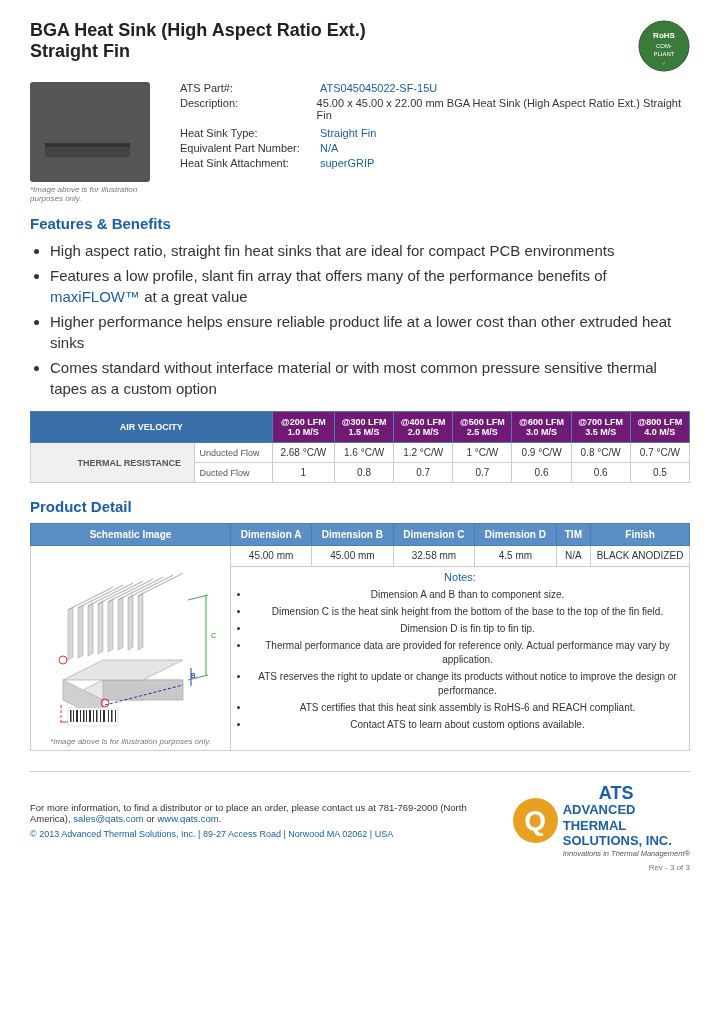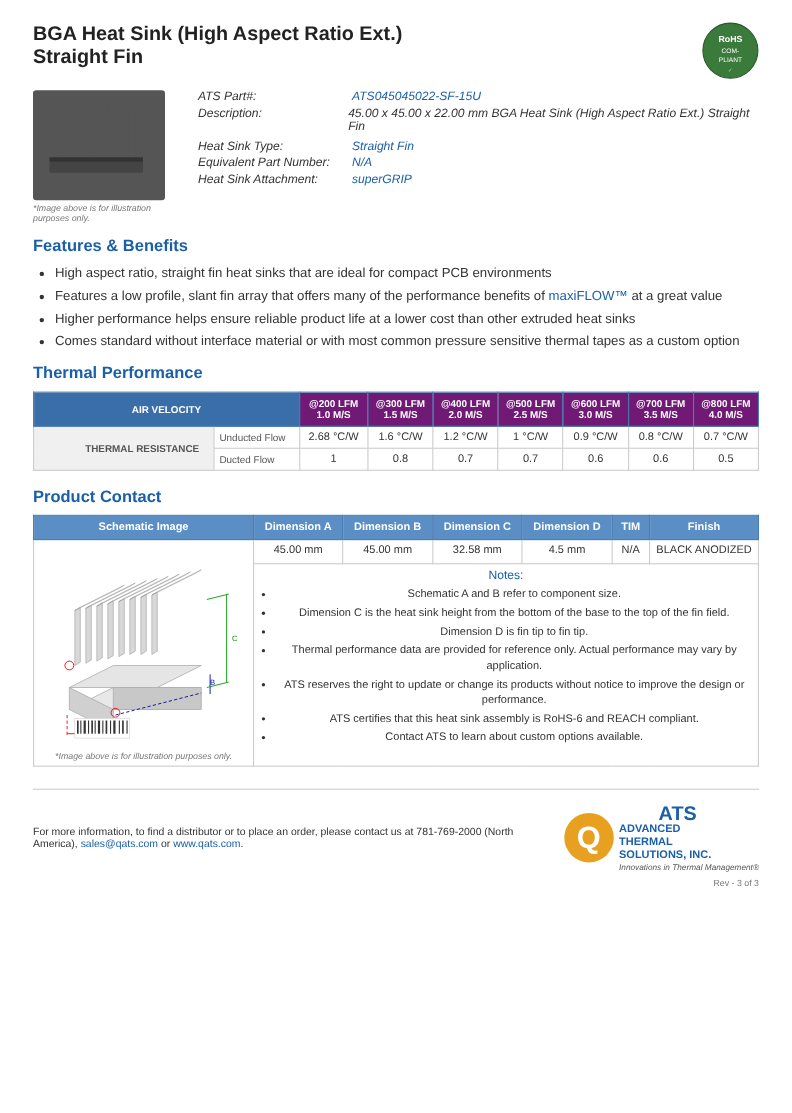--- a/index.html
+++ b/index.html
@@ -42,21 +42,20 @@
       overflow: hidden;
     }
     .product-image-note {
       font-size: 8px;
       color: #777;
       margin-top: 3px;
       font-style: italic;
     }
     .product-details-table {
       flex: 1;
-      font-style: italic;
     }
     .detail-row {
       display: flex;
       margin-bottom: 3px;
       font-size: 11px;
     }
     .detail-label {
       width: 140px;
       color: #333;
       font-weight: normal;
@@ -73,21 +72,21 @@
       color: #1a5fa8;
       margin-bottom: 8px;
       margin-top: 10px;
     }
     .features-list {
       margin-left: 20px;
       margin-bottom: 12px;
     }
     .features-list li {
       margin-bottom: 4px;
-      font-size: 12px;
+      font-size: 15px;
       line-height: 1.4;
     }
     .blue-link { color: #1a5fa8; }
     .thermal-table {
       width: 100%;
       border-collapse: collapse;
       margin-bottom: 15px;
       font-size: 10px;
     }
     .thermal-table th {
@@ -294,21 +293,20 @@
   <div class="section-title">Features &amp; Benefits</div>
   <ul class="features-list">
     <li>High aspect ratio, straight fin heat sinks that are ideal for compact PCB environments</li>
     <li>Features a low profile, slant fin array that offers many of the performance benefits of <span class="blue-link">maxiFLOW™</span> at a great value</li>
     <li>Higher performance helps ensure reliable product life at a lower cost than other extruded heat sinks</li>
     <li>Comes standard without interface material or with most common pressure sensitive thermal tapes as a custom option</li>
   </ul>
 </div>
 
 <div>
-  <div class="section-title">Thermal Performance</div>
   <table class="thermal-table">
     <thead>
       <tr>
         <th class="air-vel-header" colspan="2">AIR VELOCITY</th>
         <th>@200 LFM<br>1.0 M/S</th>
         <th>@300 LFM<br>1.5 M/S</th>
         <th>@400 LFM<br>2.0 M/S</th>
         <th>@500 LFM<br>2.5 M/S</th>
         <th>@600 LFM<br>3.0 M/S</th>
         <th>@700 LFM<br>3.5 M/S</th>
@@ -335,21 +333,21 @@
         <td>0.7</td>
         <td>0.6</td>
         <td>0.6</td>
         <td>0.5</td>
       </tr>
     </tbody>
   </table>
 </div>
 
 <div class="product-detail-section">
-  <div class="section-title">Product Contact</div>
+  <div class="section-title">Product Detail</div>
   <table class="detail-table">
     <thead>
       <tr>
         <th>Schematic Image</th>
         <th>Dimension A</th>
         <th>Dimension B</th>
         <th>Dimension C</th>
         <th>Dimension D</th>
         <th>TIM</th>
         <th>Finish</th>
@@ -432,21 +430,21 @@
         <td>45.00 mm</td>
         <td>32.58 mm</td>
         <td>4.5 mm</td>
         <td>N/A</td>
         <td>BLACK ANODIZED</td>
       </tr>
       <tr>
         <td colspan="6" class="notes-cell">
           <div class="notes-title">Notes:</div>
           <ul class="notes-list">
-            <li>Schematic A and B refer to component size.</li>
+            <li>Dimension A and B than to component size.</li>
             <li>Dimension C is the heat sink height from the bottom of the base to the top of the fin field.</li>
             <li>Dimension D is fin tip to fin tip.</li>
             <li>Thermal performance data are provided for reference only. Actual performance may vary by application.</li>
             <li>ATS reserves the right to update or change its products without notice to improve the design or performance.</li>
             <li>ATS certifies that this heat sink assembly is RoHS-6 and REACH compliant.</li>
             <li>Contact ATS to learn about custom options available.</li>
           </ul>
         </td>
       </tr>
     </tbody>
@@ -454,26 +452,30 @@
 </div>
 
 <div class="footer-section">
   <div style="flex:1;">
     <div class="footer-text">
       <span>For more information, to find a distributor or to place an order, please contact us at 781-769-2000 (North America),</span>
       <span class="email-link">sales@qats.com</span>
       <span>or</span>
       <span class="email-link">www.qats.com</span>.
     </div>
+    <div class="footer-copyright">
+      <span class="footer-copyright" style="color:#1a5fa8;">© 2013 Advanced Thermal Solutions, Inc.</span>
+      <span>| 89-27 Access Road  |  Norwood MA   02062  |  USA</span>
+    </div>
   </div>
 
   <div class="ats-logo">
     <div class="ats-logo-circle">
       <span class="ats-logo-q">Q</span>
     </div>
     <div>
       <div style="font-size:18px;font-weight:bold;color:#1a5fa8;line-height:1;margin-left:36px;">ATS</div>
-      <div style="font-size:10px;font-weight:bold;color:#1a5fa8;line-height:1.2;">ADVANCED<br>THERMAL<br>SOLUTIONS, INC.</div>
+      <div style="font-size:13px;font-weight:bold;color:#1a5fa8;line-height:1.2;">ADVANCED<br>THERMAL<br>SOLUTIONS, INC.</div>
       <div class="ats-tagline">Innovations in Thermal Management®</div>
     </div>
   </div>
 </div>
 <div class="page-num">Rev - 3 of 3</div>
 
 </body></html>

